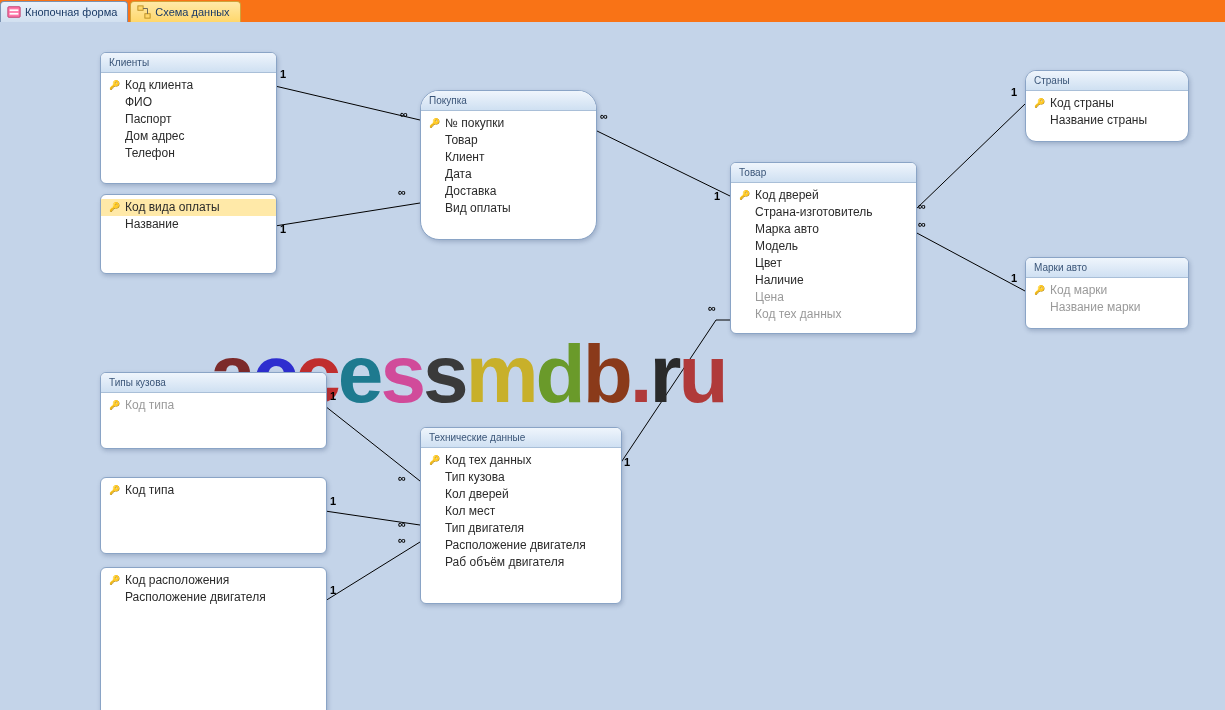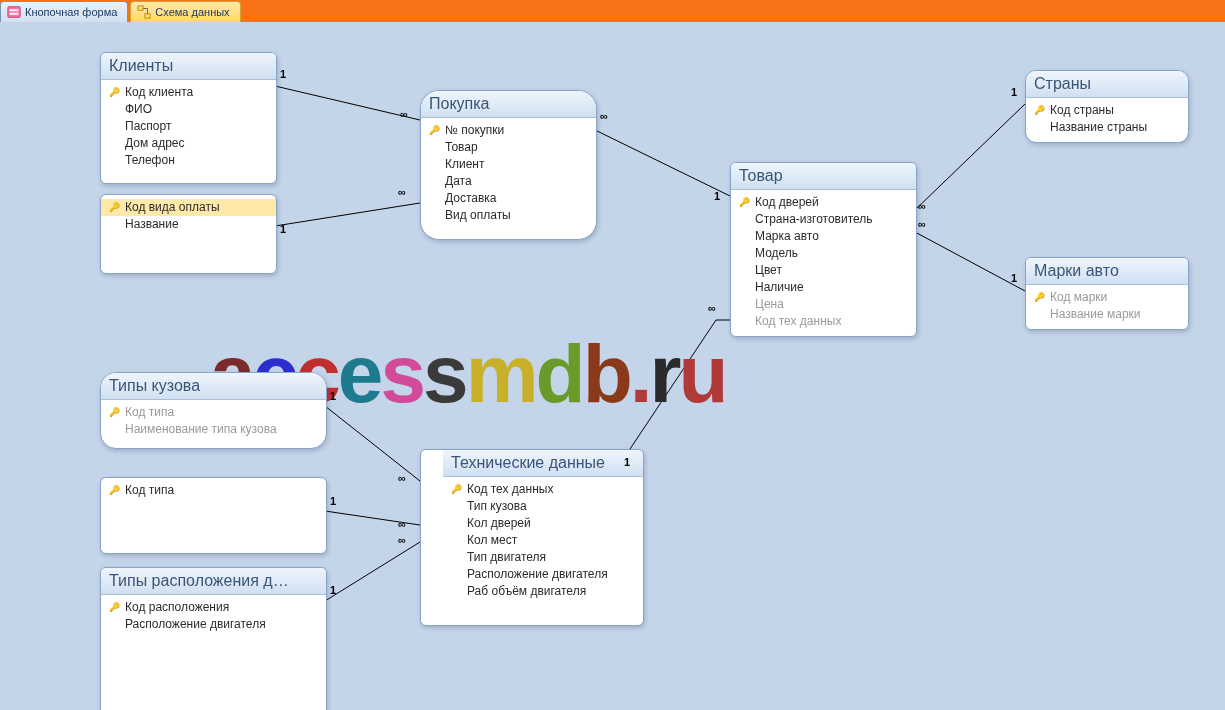--- a/index.html
+++ b/index.html
@@ -8,21 +8,21 @@
   .tabbar{position:absolute;left:0;top:0;height:22px;display:flex;align-items:flex-end;background:#f97316;width:100%}
   .tab{display:flex;align-items:center;height:20px;padding:0 10px 0 6px;border:1px solid #7a93b3;border-bottom:none;border-top-left-radius:4px;border-top-right-radius:4px;margin-right:2px;font-size:11px;color:#1a3a66;cursor:default}
   .tab .ticon{width:14px;height:14px;margin-right:4px;display:inline-block}
   .tab.inactive{background:linear-gradient(#eaf1fa,#d2e0f0)}
   .tab.active{background:linear-gradient(#ffe9a8,#ffd76b);border-color:#d0a23a}
   .workspace{position:absolute;left:0;top:22px;right:0;bottom:0;background:#c4d4e9}
   svg.links{position:absolute;left:0;top:0;width:100%;height:100%;pointer-events:none}
   .lbl{position:absolute;font-size:11px;font-weight:bold;color:#000;pointer-events:none}
   
   .tbl{position:absolute;background:#fff;border:1px solid #8aa4c6;border-radius:6px;box-shadow:1px 2px 4px rgba(40,60,100,.25);overflow:hidden}
-  .tbl .hdr{background:linear-gradient(#eff5fc,#cfe0f2);border-bottom:1px solid #a9bfd8;padding:4px 8px;font-size:16px;color:#3a5578;cursor:default}
+  .tbl .hdr{background:linear-gradient(#eff5fc,#cfe0f2);border-bottom:1px solid #a9bfd8;padding:4px 8px;font-size:10px;color:#3a5578;cursor:default}
   .tbl .body{padding:4px 0 6px 0}
   .row{display:flex;align-items:center;padding:1px 8px 1px 6px;font-size:12px;color:#2b2b2b;line-height:15px}
   .row .key{width:16px;text-align:center;font-size:10px}
   .row.pk .key{color:#d9a300}
   .row .txt{padding-left:2px}
   .row.faded .txt{color:#9a9a9a}
   .row.sel{background:#ffe9a8}
   
   .wm{position:absolute;left:210px;top:305px;font-family:Verdana,Geneva,sans-serif;font-size:82px;font-weight:bold;letter-spacing:-3px;pointer-events:none;white-space:nowrap}
   .wm span{display:inline-block}
@@ -190,55 +190,50 @@
           <div class="row pk faded">
             <span class="key" style="font-size: 9px;">🔑</span>
             <span class="txt">Код марки</span>
           </div>
           <div class="row faded">
             <span class="key"></span>
             <span class="txt">Название марки</span>
           </div>
         </div>
       </div>
-      <div class="tbl" style="left: 100px; top: 350px; width: 225px; min-height: 75px; border-radius: 16px;">
+      <div class="tbl" style="left: 100px; top: 350px; width: 225px; min-height: 75px;">
         <div class="hdr">Типы кузова</div>
         <div class="body">
           <div class="row pk faded">
             <span class="key" style="font-size: 9px;">🔑</span>
             <span class="txt">Код типа</span>
           </div>
-          <div class="row faded">
-            <span class="key"></span>
-            <span class="txt">Наименование типа кузова</span>
-          </div>
         </div>
       </div>
       <div class="tbl" style="left: 100px; top: 455px; width: 225px; min-height: 75px;">
         <div class="body">
           <div class="row pk">
             <span class="key" style="font-size: 9px;">🔑</span>
             <span class="txt">Код типа</span>
           </div>
         </div>
       </div>
       <div class="tbl" style="left: 100px; top: 545px; width: 225px; min-height: 150px;">
-        <div class="hdr">Типы расположения д…</div>
         <div class="body">
           <div class="row pk">
             <span class="key" style="font-size: 9px;">🔑</span>
             <span class="txt">Код расположения</span>
           </div>
           <div class="row">
             <span class="key"></span>
             <span class="txt">Расположение двигателя</span>
           </div>
         </div>
       </div>
-      <div class="tbl" style="left: 420px; top: 427px; width: 200px; min-height: 175px; padding-left: 22px;">
+      <div class="tbl" style="left: 420px; top: 405px; width: 200px; min-height: 175px;">
         <div class="hdr">Технические данные</div>
         <div class="body">
           <div class="row pk">
             <span class="key" style="font-size: 9px;">🔑</span>
             <span class="txt">Код тех данных</span>
           </div>
           <div class="row">
             <span class="key"></span>
             <span class="txt">Тип кузова</span>
           </div>

